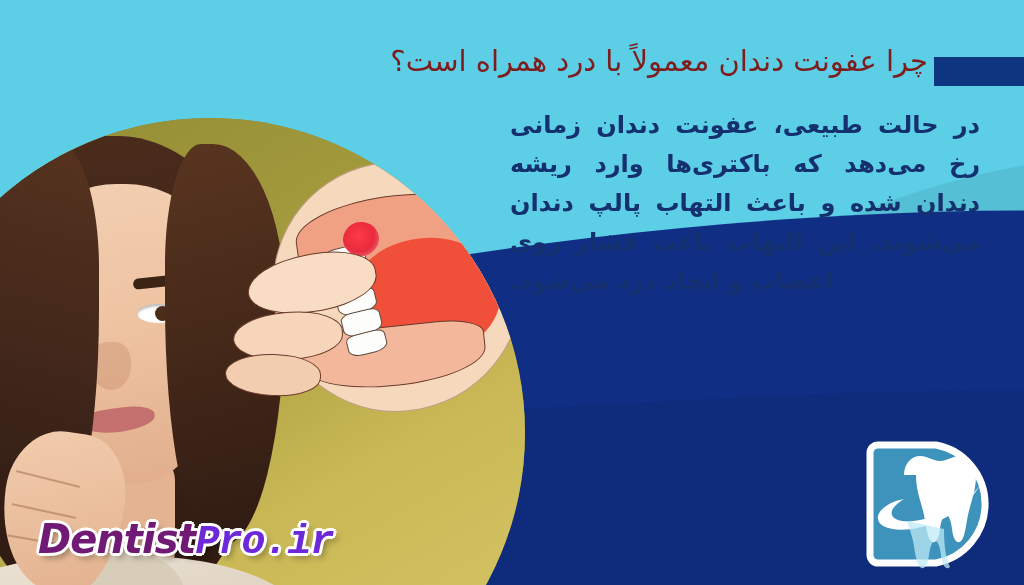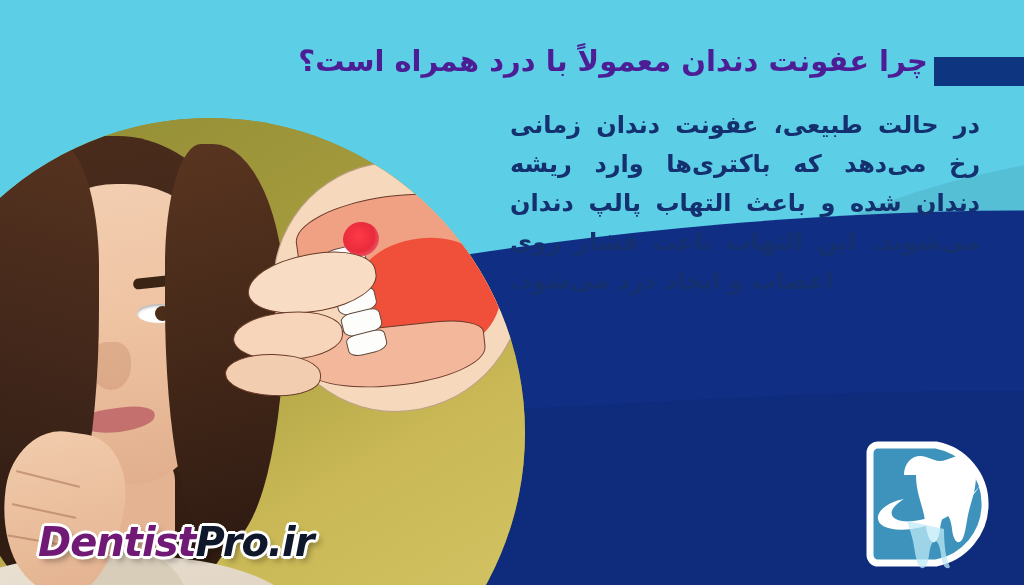--- a/index.html
+++ b/index.html
@@ -55,23 +55,23 @@
     position:absolute;
     right:0; top:57px;
     width:90px; height:29px;
     background:#0D3580;
   }
   .headline{
     position:absolute;
     right:96px; top:40px;
     width:780px;
     text-align:right;
-    color:#4c1d95;
+    color:#7f1d1d;
     font-size:29px;
-    font-weight:bold;
+    font-weight:normal;
     line-height:1.5;
     letter-spacing:0px;
     direction:rtl;
     white-space:nowrap;
   }
 
   
   .body-copy{
     position:absolute;
     right:44px; top:106px;
@@ -301,21 +301,21 @@
     direction:ltr;
     white-space:nowrap;
     text-shadow:
       -2px -2px 0 #ffffff,  2px -2px 0 #ffffff,
       -2px  2px 0 #ffffff,  2px  2px 0 #ffffff,
        0px  3px 0 #ffffff,  3px  0px 0 #ffffff,
       -3px  0px 0 #ffffff,  0px -3px 0 #ffffff,
        4px  5px 6px rgba(0,0,0,.35);
   }
   .wm-a{color:#701a75;}
-  .wm-b{color:#0f172a;}
+  .wm-b{color:#6d28d9;font-family:Liberation Mono, monospace;}
 
   
   .logo{
     position:absolute;
     right:6px; bottom:6px;
     width:158px; height:150px;
   }
 </style>
 </head>
 <body>

